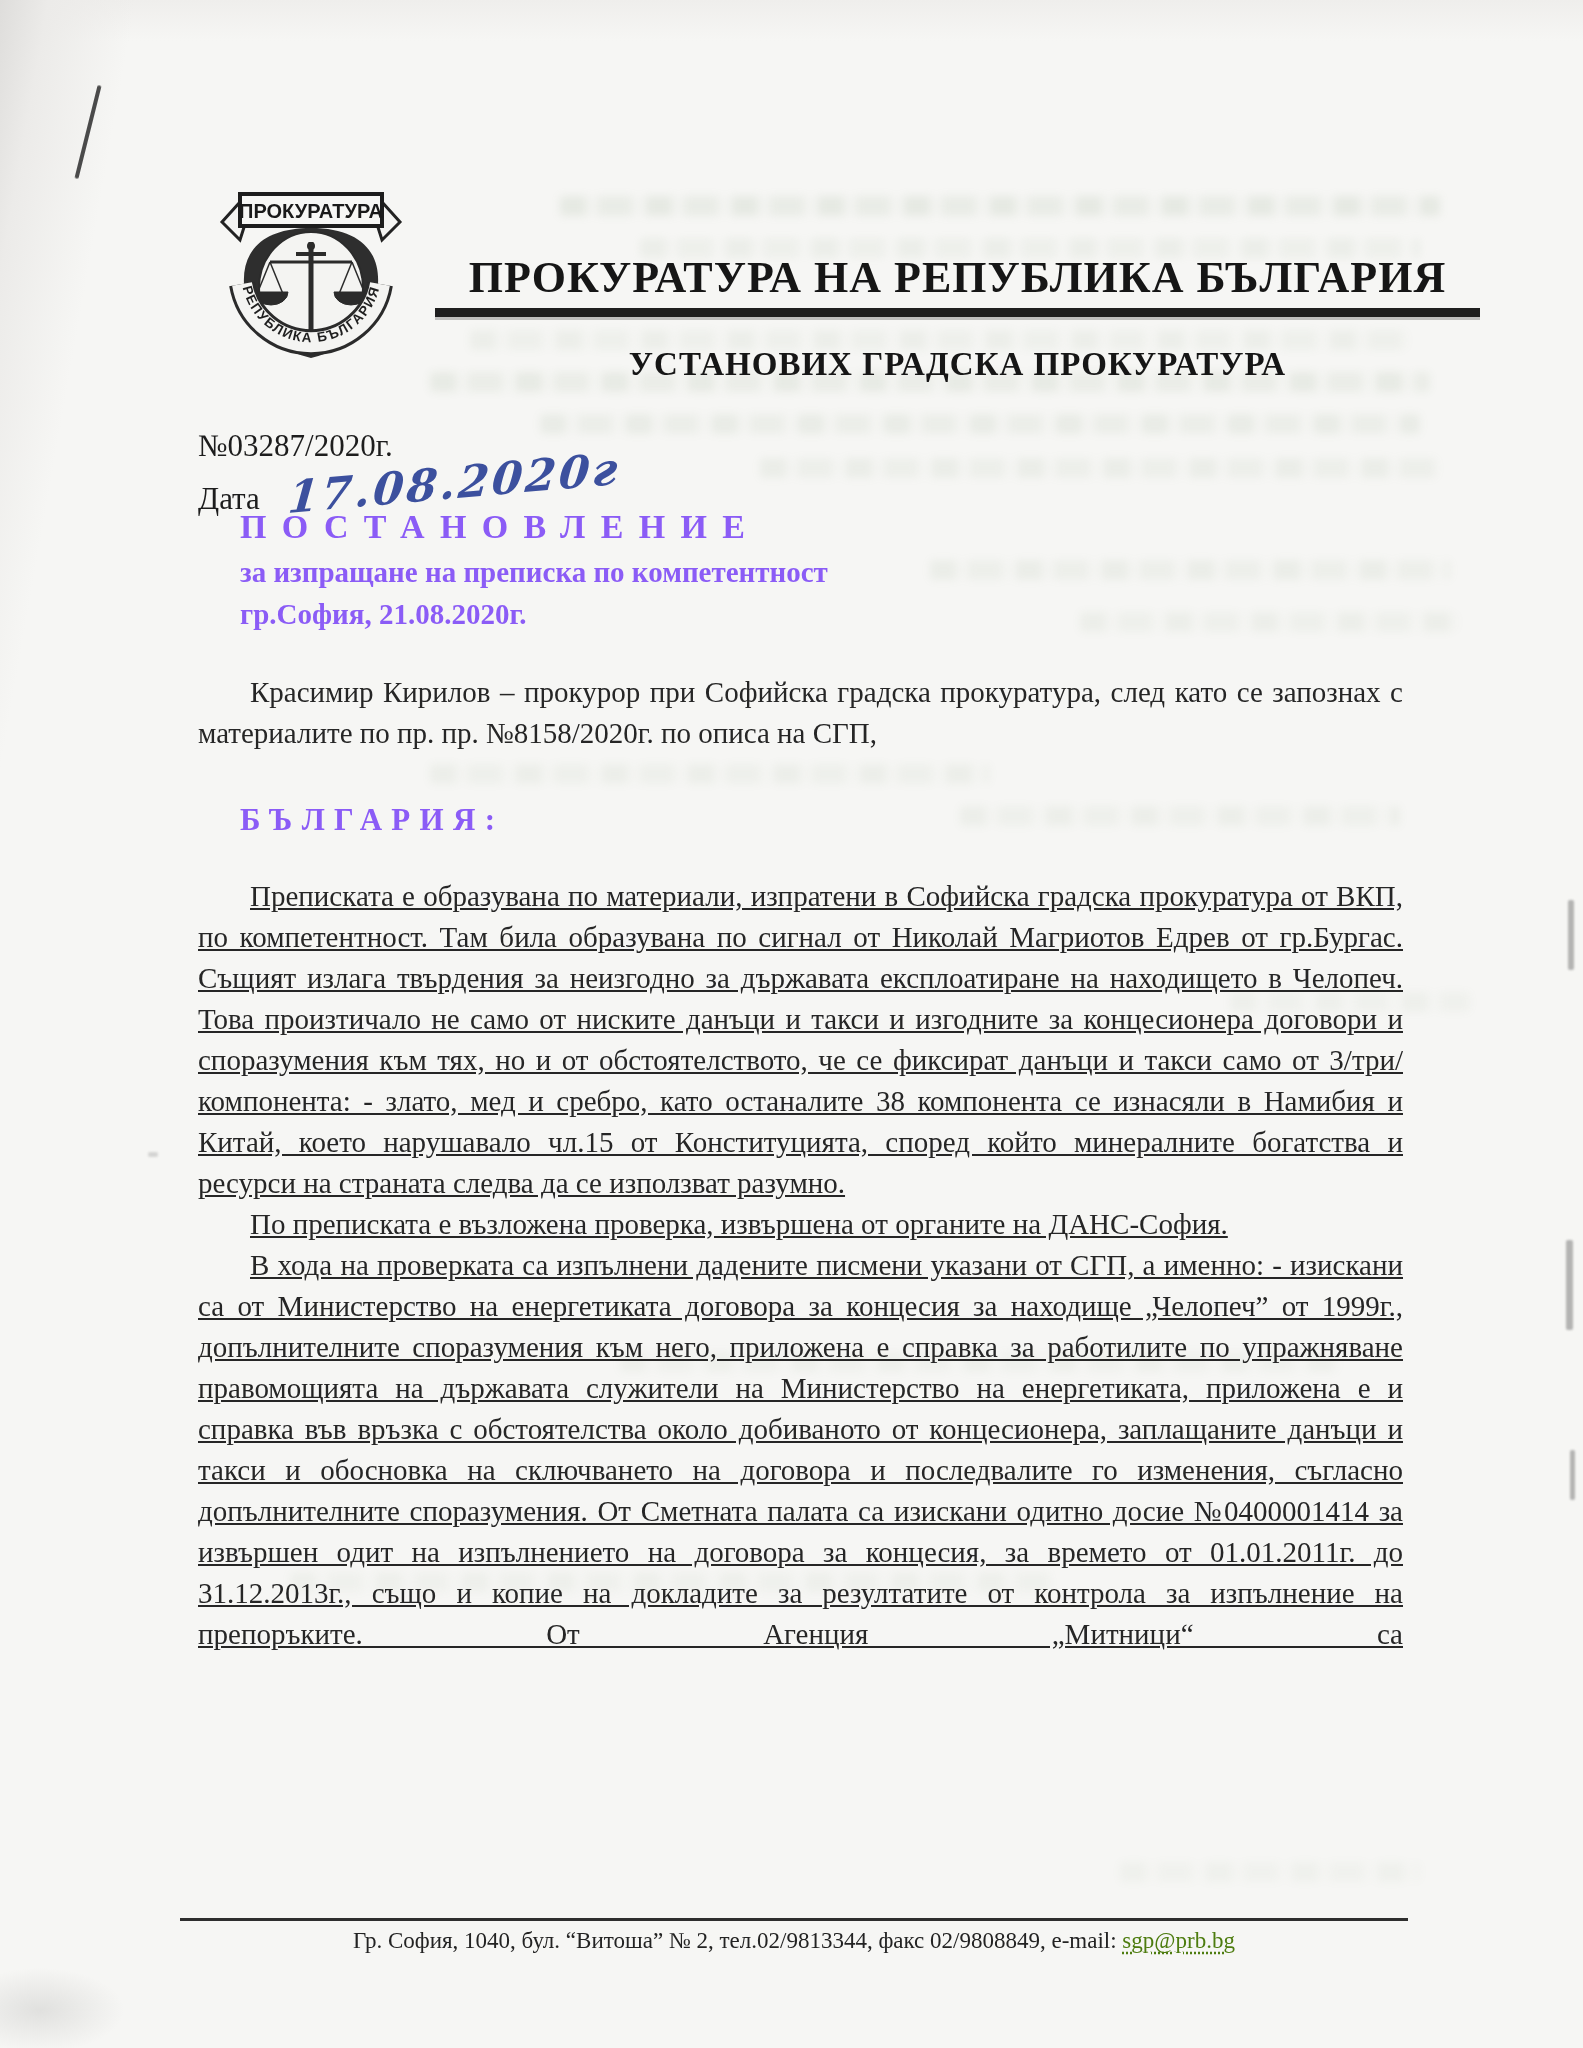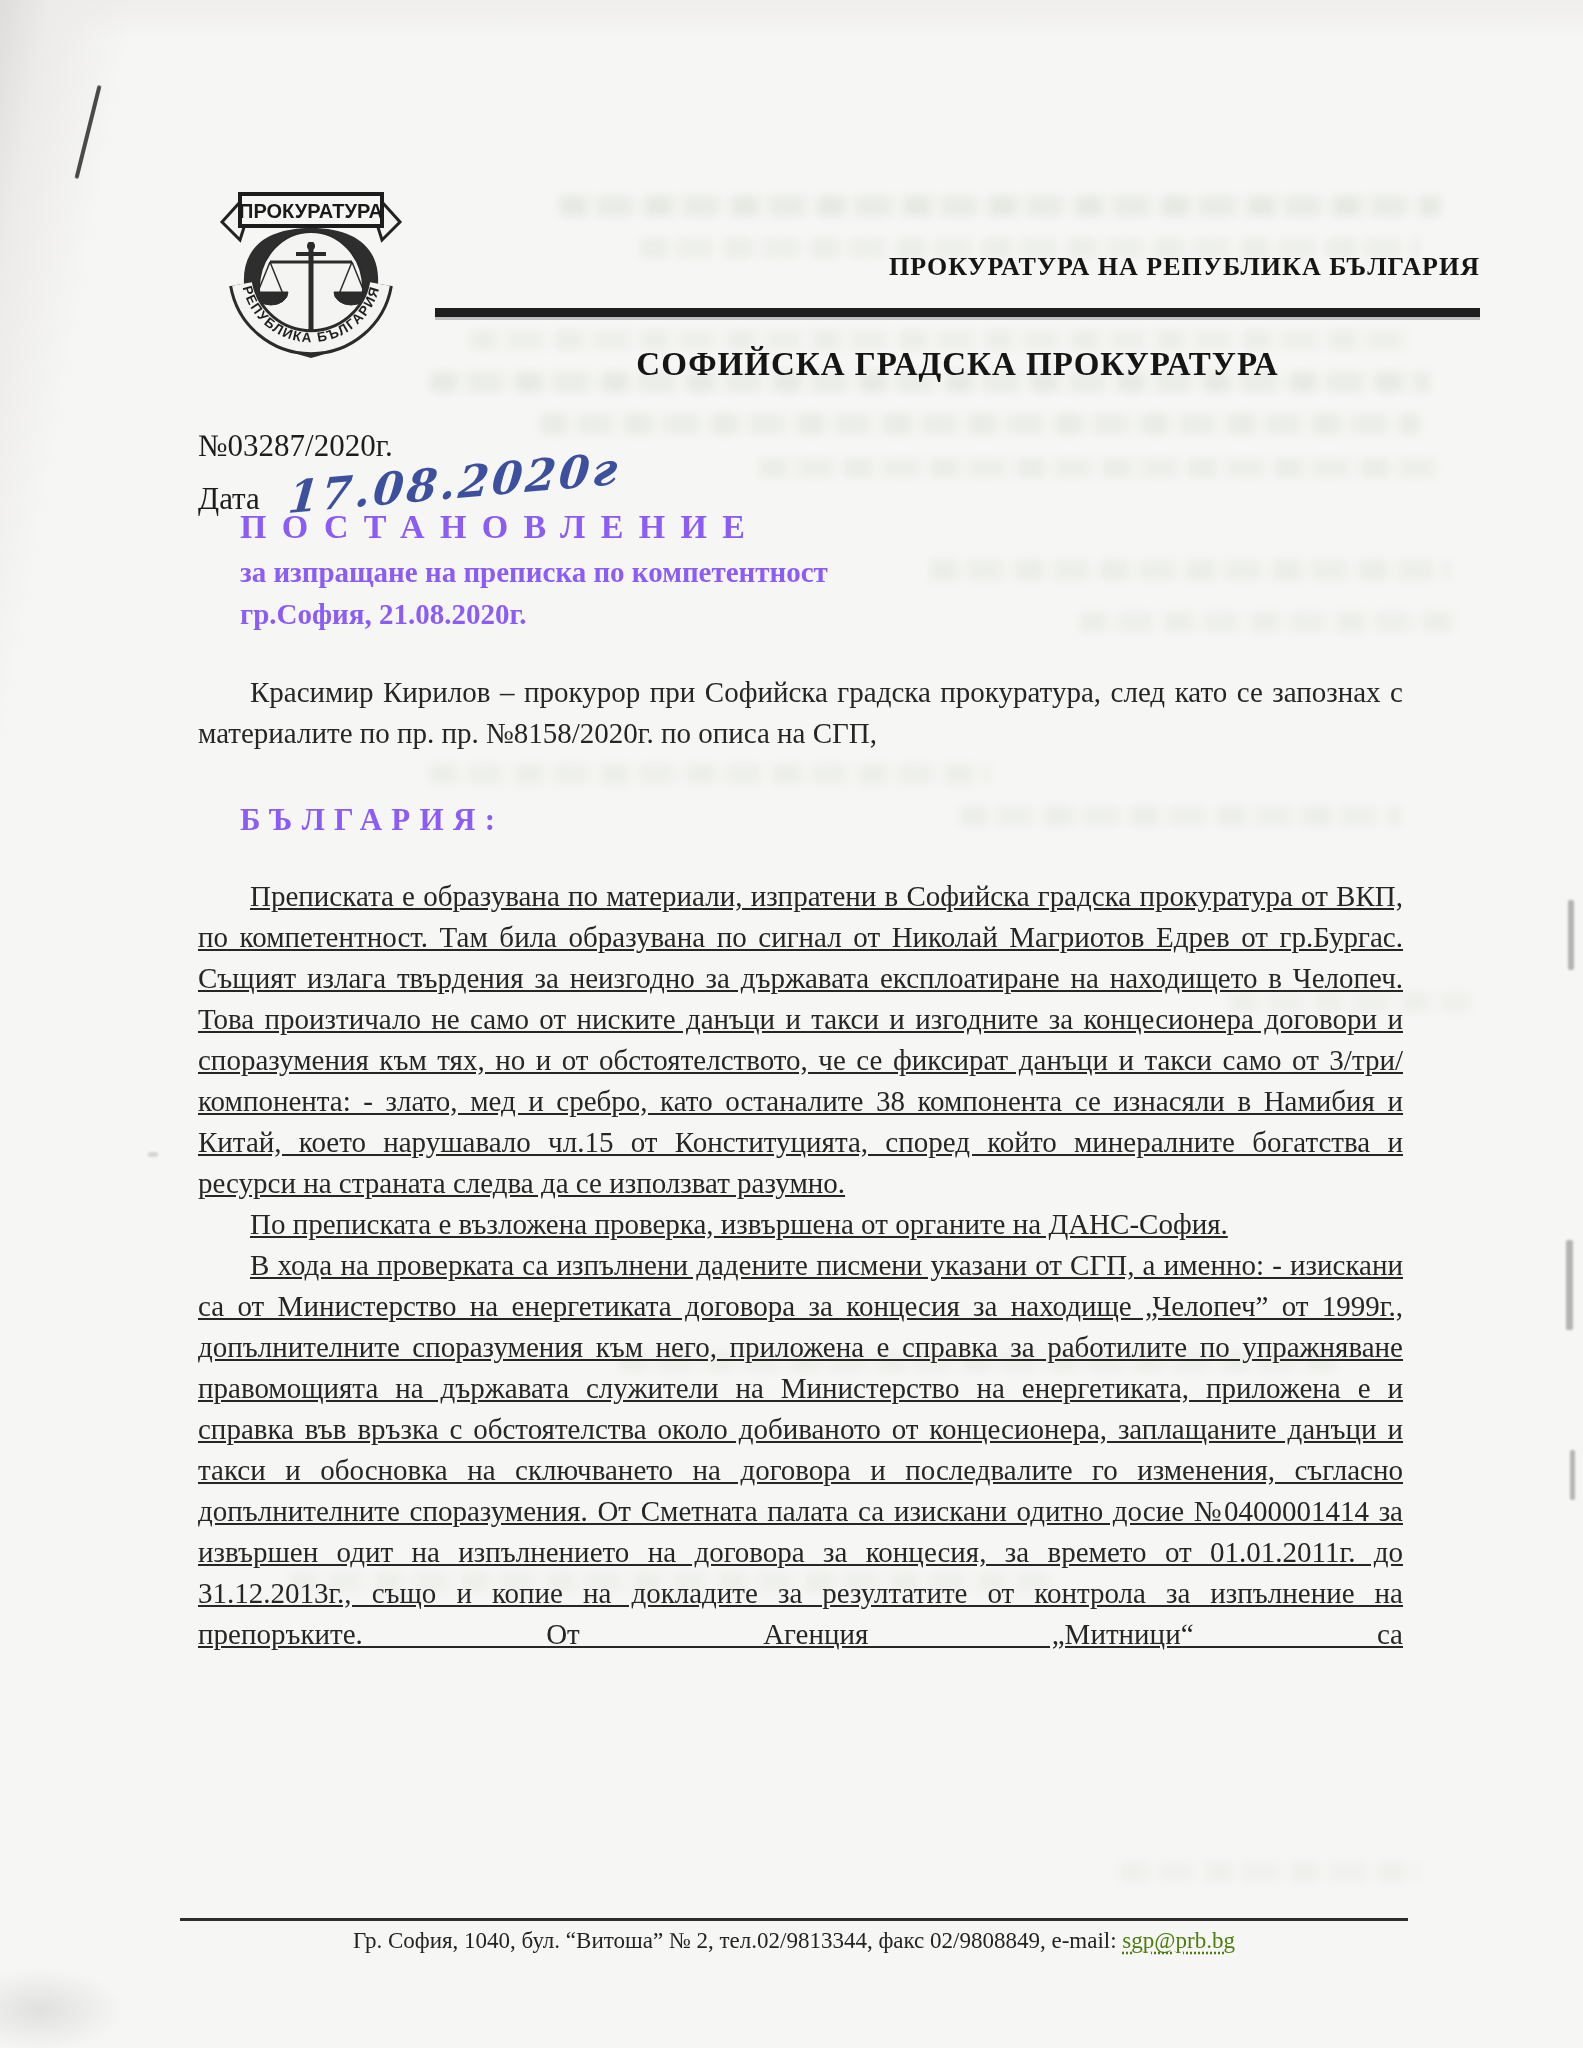--- a/index.html
+++ b/index.html
@@ -18,22 +18,22 @@
   .pen-mark{position:absolute;left:86px;top:84px;width:4px;height:96px;background:#4a4a4a;
             border-radius:2px;transform:rotate(14deg);filter:blur(.4px);}
   .ghost{position:absolute;height:20px;border-radius:3px;filter:blur(4px);pointer-events:none;
     background:repeating-linear-gradient(90deg,
       rgba(141,163,132,.30) 0 26px, rgba(141,163,132,.06) 26px 38px,
       rgba(141,163,132,.24) 38px 72px, rgba(141,163,132,.05) 72px 86px);}
   .edge-mark{position:absolute;background:rgba(100,100,100,.45);filter:blur(1px);border-radius:2px;}
 
   
   .emblem{left:210px;top:186px;width:202px;height:176px;}
-  .org-title{left:435px;top:252px;width:1045px;text-align:right;
-             font-size:26px;font-weight:bold;letter-spacing:1px;color:#161616;}
+  .org-title{left:435px;top:252px;width:1045px;text-align:center;
+             font-size:44px;font-weight:bold;letter-spacing:1px;color:#161616;}
   .rule-thick{left:435px;top:308px;width:1045px;height:9px;background:#1f1f1f;
               box-shadow:0 3px 0 rgba(90,90,90,.35);}
   .office-title{left:435px;top:346px;width:1045px;text-align:center;
                 font-size:33px;font-weight:bold;letter-spacing:1px;color:#161616;}
   .case-no{left:198px;top:428px;font-size:31px;color:#1d1d1d;}
   .date-row{left:198px;top:468px;font-size:31px;color:#1d1d1d;white-space:nowrap;}
   .handwriting{display:inline-block;margin-left:26px;font-family:"DejaVu Serif",serif;
                font-style:italic;font-weight:bold;font-size:44px;letter-spacing:3px;
                color:#3c509e;transform:rotate(-5deg) skewX(-10deg);transform-origin:left bottom;
                position:relative;top:4px;}
@@ -106,21 +106,21 @@
       <rect x="30" y="8" width="142" height="32" fill="#f7f7f5" stroke="#1d1d1d" stroke-width="4"></rect>
       <text x="101" y="32" text-anchor="middle" font-family="Liberation Sans, sans-serif" font-size="20" font-weight="bold" fill="#1a1a1a">ПРОКУРАТУРА</text>
       <text font-family="Liberation Sans, sans-serif" font-size="13.5" font-weight="bold" fill="#1f1f1f" letter-spacing="1.5">
         <textPath href="#ring" startOffset="50%" text-anchor="middle">РЕПУБЛИКА БЪЛГАРИЯ</textPath>
       </text>
     </svg>
   </div>
 
   <div class="abs org-title">ПРОКУРАТУРА НА РЕПУБЛИКА БЪЛГАРИЯ</div>
   <div class="abs rule-thick"></div>
-  <div class="abs office-title">СОФИЙСКА ГРАДСКА ПРОКУРАТУРА</div>
+  <div class="abs office-title">УСТАНОВИХ ГРАДСКА ПРОКУРАТУРА</div>
 
   <div class="abs case-no">№03287/2020г.</div>
   <div class="abs date-row">
     <span>Дата</span><span class="handwriting">17.08.2020г</span>
   </div>
 
   <div class="abs band doc-title">ПОСТАНОВЛЕНИЕ</div>
   <div class="abs band doc-sub">за изпращане на преписка по компетентност</div>
   <div class="abs band doc-place">гр.София, 21.08.2020г.</div>
 

